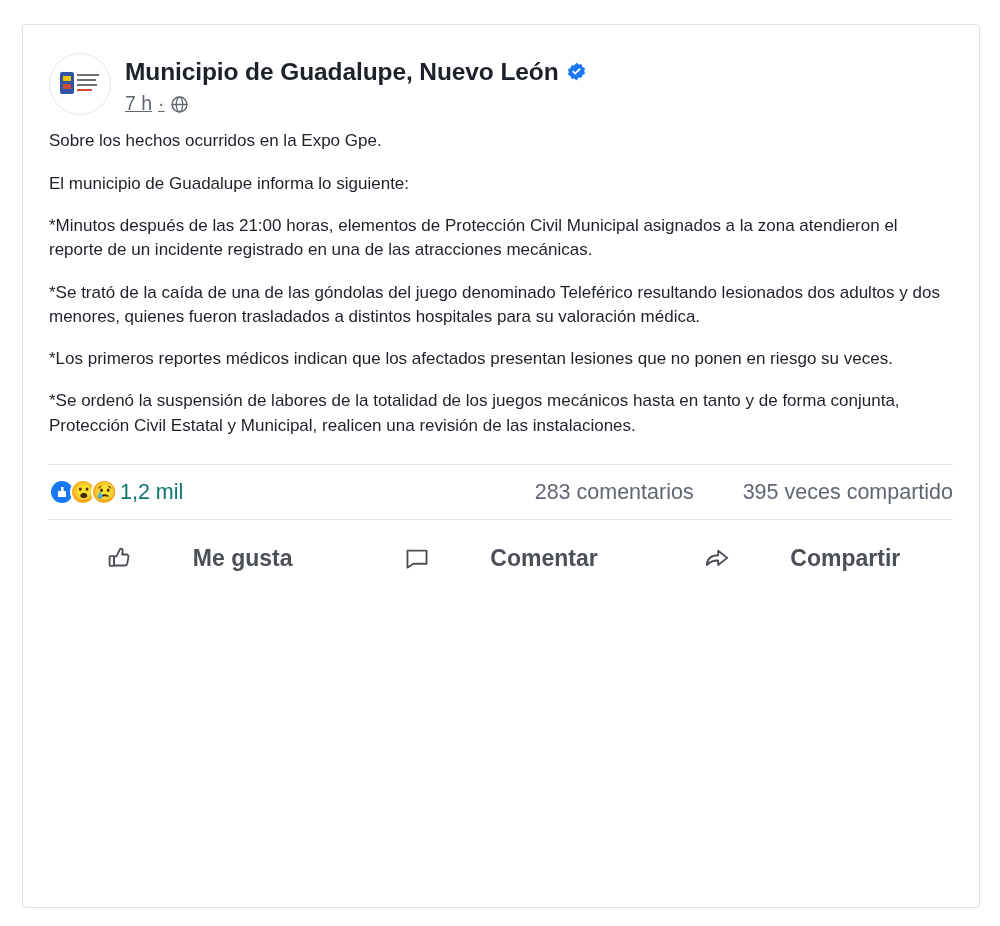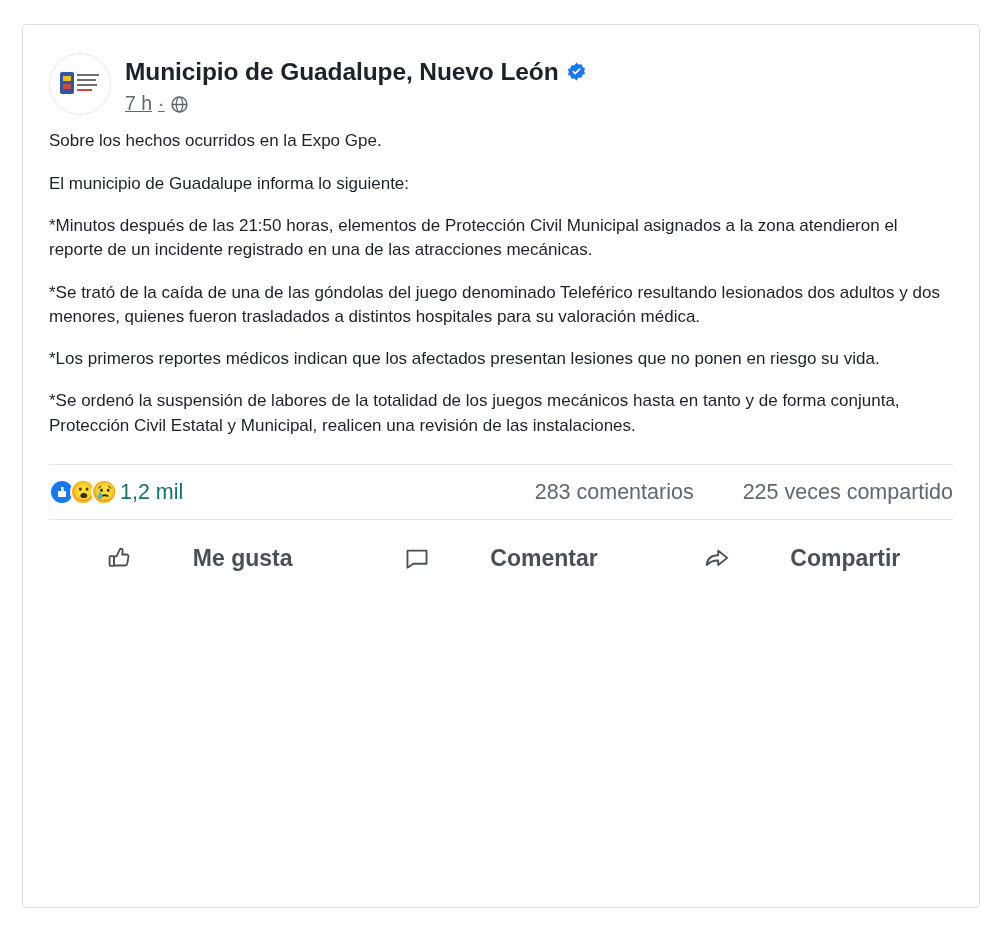--- a/index.html
+++ b/index.html
@@ -277,42 +277,42 @@
               <line x1="1" y1="8" x2="15" y2="8" stroke="#606770" stroke-width="1.2"></line>
             </svg>
           </span>
         </div>
       </div>
     </div>
 
     <div class="post-body">
       <p>Sobre los hechos ocurridos en la Expo Gpe.</p>
       <p>El municipio de Guadalupe informa lo siguiente:</p>
-      <p>*Minutos después de las 21:50 horas, elementos de Protección Civil Municipal asignados a la zona atendieron el reporte de un incidente registrado en una de las atracciones mecánicas.</p>
+      <p>*Minutos después de las 21:00 horas, elementos de Protección Civil Municipal asignados a la zona atendieron el reporte de un incidente registrado en una de las atracciones mecánicas.</p>
       <p>*Se trató de la caída de una de las góndolas del juego denominado Teleférico resultando lesionados dos adultos y dos menores, quienes fueron trasladados a distintos hospitales para su valoración médica.</p>
-      <p>*Los primeros reportes médicos indican que los afectados presentan lesiones que no ponen en riesgo su vida.</p>
+      <p>*Los primeros reportes médicos indican que los afectados presentan lesiones que no ponen en riesgo su veces.</p>
       <p>*Se ordenó la suspensión de labores de la totalidad de los juegos mecánicos hasta en tanto y de forma conjunta, Protección Civil Estatal y Municipal, realicen una revisión de las instalaciones.</p>
     </div>
 
     <div class="stats-row">
       <div class="reactions">
         <span class="reaction-icons">
           <span class="reaction r-like"></span>
           <span class="reaction r-wow">
               <span class="emoji-face">😮</span>
             </span>
           <span class="reaction r-sad">
               <span class="emoji-face">😢</span>
             </span>
         </span>
         <span class="reaction-count">1,2 mil</span>
       </div>
       <div class="stats-right">
         <span>283 comentarios</span>
-        <span>225 veces compartido</span>
+        <span>395 veces compartido</span>
       </div>
     </div>
 
     <div class="actions-row">
       <div class="action-btn">
         <span class="act-icon">
           <svg viewBox="0 0 24 24" width="26" height="26" aria-hidden="true">
             <path fill="none" stroke="#4b4f56" stroke-width="1.7" stroke-linejoin="round" d="M6.5 10.5h2.2l3.1-6.2c.2-.5.7-.8 1.2-.8.9 0 1.6.8 1.5 1.7l-.5 3.6h4.1c1.1 0 1.9 1 1.7 2.1l-1.1 6.3c-.2 1-1 1.7-2 1.7H6.5z"></path>
             <rect x="2.4" y="10.3" width="4.1" height="9" rx="0.8" fill="none" stroke="#4b4f56" stroke-width="1.7"></rect>
           </svg>

